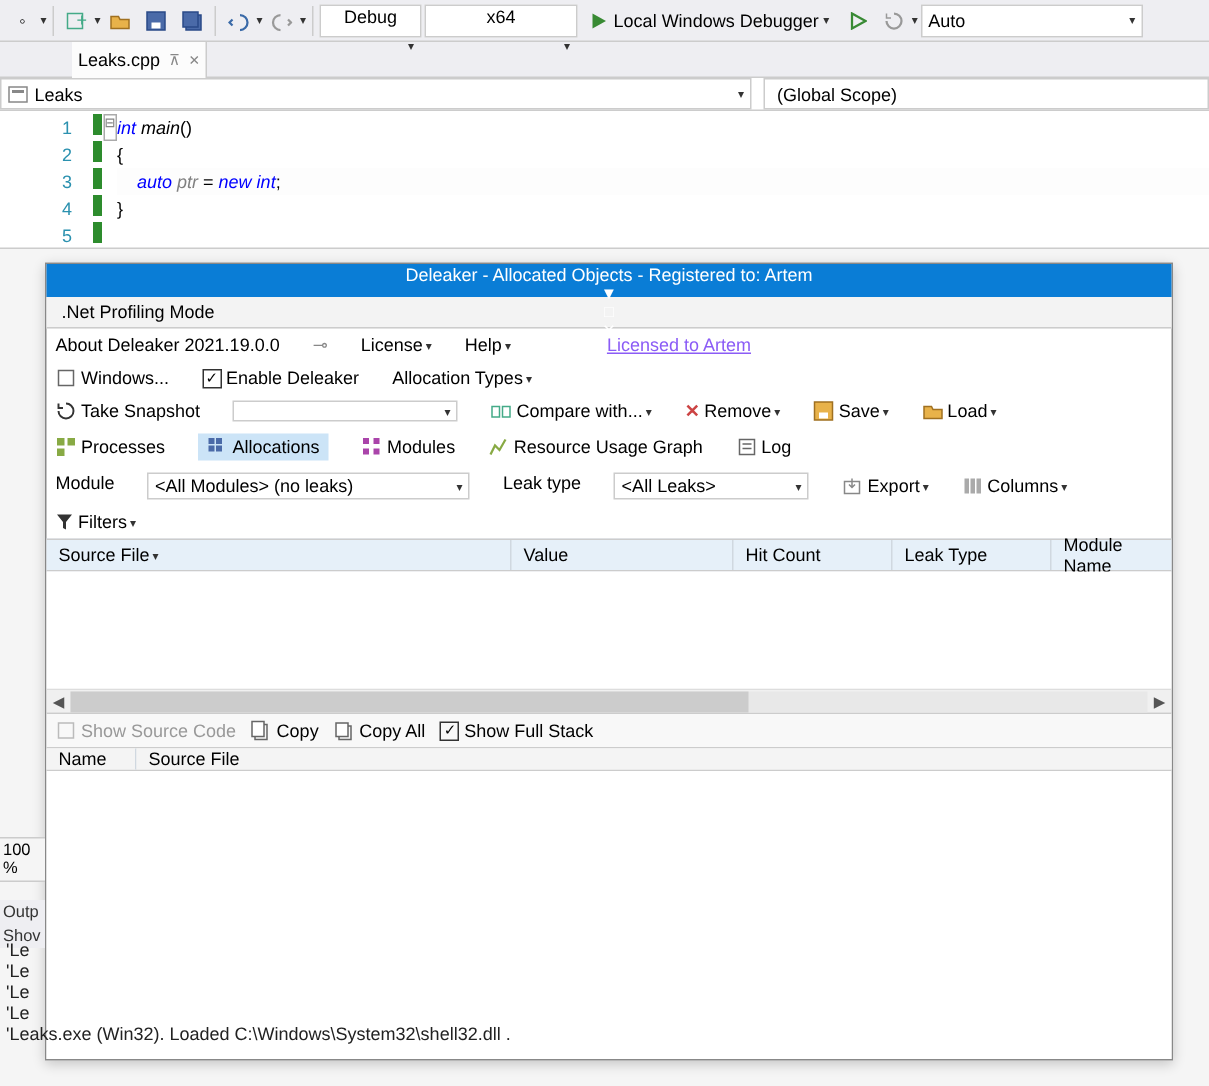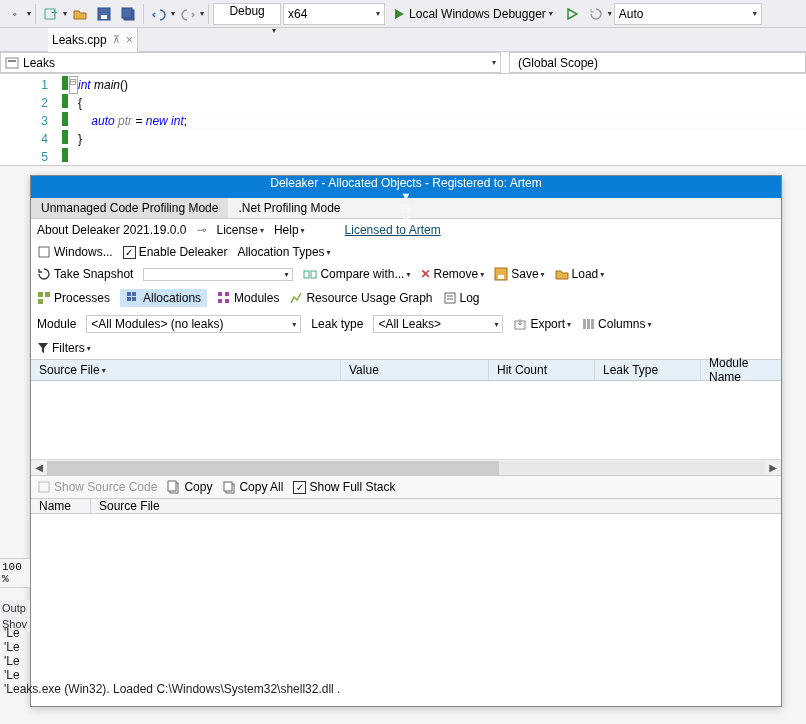--- a/index.html
+++ b/index.html
@@ -5,21 +5,21 @@
 * { box-sizing: border-box; font-family: "Segoe UI", Tahoma, sans-serif; font-size: 12px; }
 body { margin: 0; padding: 0; background: #f5f5f5; width: 806px; height: 724px; overflow: hidden; position: relative; }
 
 
 .top-toolbar { display: flex; align-items: center; height: 28px; background: #eeeef2; border-bottom: 1px solid #ccc; padding: 0 4px; gap: 2px; }
 .top-toolbar .sep { width: 1px; height: 20px; background: #ccc; margin: 0 2px; }
 .icon-btn { display: inline-flex; align-items: center; justify-content: center; width: 22px; height: 22px; cursor: pointer; }
 .dd-arrow { font-size: 8px; color: #333; margin-left: -1px; }
 .combo { display: inline-flex; align-items: center; background: #fff; border: 1px solid #ccc; height: 22px; padding: 0 4px; gap: 8px; }
 .combo.sm { width: 68px; flex-direction: column; }
-.combo.md { width: 102px; }
+.combo.md { width: 102px; flex-direction: column; }
 .combo.lg { width: 148px; }
 .combo .dd-arrow { margin-left: auto; }
 .debug-btn { display: inline-flex; align-items: center; padding: 0 6px; height: 22px; gap: 4px; cursor: pointer; }
 
 
 .tab-bar { display: flex; align-items: center; height: 24px; background: #eeeef2; border-bottom: 1px solid #ccc; }
 .file-tab { display: flex; align-items: center; gap: 6px; padding: 0 4px; height: 24px; background: #fcfcfc; border-right: 1px solid #ccc; margin-left: 48px; }
 .file-tab .pin { color: #888; font-size: 10px; }
 .file-tab .close { color: #888; font-size: 12px; cursor: pointer; }
 
@@ -42,42 +42,42 @@
 .line3 { background: #fdfdfd; display: block; }
 
 
 .deleaker { position: absolute; left: 30px; top: 175px; width: 752px; background: #fff; border: 1px solid #888; box-shadow: 0 2px 8px rgba(0,0,0,0.2); }
 .deleaker-title { background: #0a7dd6; color: #fff; display: flex; align-items: center; height: 22px; padding: 0 6px; font-size: 12px; flex-direction: column; }
 .deleaker-title .spacer { flex: 1; }
 .deleaker-title .win-btn { color: #fff; padding: 0 4px; cursor: pointer; font-size: 11px; }
 .mode-tabs { display: flex; background: #f3f3f3; border-bottom: 1px solid #ccc; }
 .mode-tab { padding: 3px 10px; cursor: pointer; }
 .mode-tab.active { background: #e0e0e0; }
-.toolbar-row { display: flex; align-items: center; gap: 10px; padding: 4px 6px; flex-wrap: wrap; }
-.link { color: #0c4a6e; text-decoration: underline; cursor: pointer; }
+.toolbar-row { display: flex; gap: 22px; padding: 4px 6px; flex-wrap: wrap; }
+.link { color: #8b5cf6; text-decoration: underline; cursor: pointer; }
 .tool-item { display: inline-flex; align-items: center; gap: 3px; cursor: pointer; }
 .chk { width: 13px; height: 13px; border: 1px solid #333; display: inline-flex; align-items: center; justify-content: center; font-size: 10px; }
 .white-combo { background: #fff; border: 1px solid #ccc; padding: 1px 4px; display: inline-flex; align-items: center; gap: 6px; }
 .white-combo .dd-arrow { margin-left: auto; font-size: 8px; }
 .alloc-active { background: #cce4f7; padding: 2px 6px; }
 .table-head { display: flex; background: #e6f0f9; border-top: 1px solid #ccc; border-bottom: 1px solid #ccc; height: 22px; align-items: center; }
 .th { padding: 0 8px; border-right: 1px solid #d0d8e0; height: 100%; display: flex; align-items: center; }
 .grid-body { height: 78px; background: #fff; position: relative; }
 .hscroll { display: flex; align-items: center; height: 16px; background: #f0f0f0; border-top: 1px solid #ddd; }
 .hscroll .arrow { width: 16px; text-align: center; color: #555; font-size: 10px; }
 .hscroll .track { flex: 1; background: #e8e8e8; height: 14px; position: relative; }
 .hscroll .thumb { position: absolute; left: 0; width: 63%; height: 100%; background: #ccc; }
 .detail-toolbar { display: flex; align-items: center; gap: 10px; padding: 4px 6px; border-top: 1px solid #ccc; border-bottom: 1px solid #ccc; background: #f8f8f8; }
 .detail-head { display: flex; border-bottom: 1px solid #ccc; background: #f8f8f8; }
 .detail-head .th { background: #f4f4f4; }
 .detail-body { height: 192px; background: #fff; }
 
 
 .bottom-left { position: absolute; left: 0; top: 558px; width: 30px; }
-.zoom { font-size: 11px; padding: 2px; border-top: 1px solid #ccc; border-bottom: 1px solid #ccc; background: #f5f5f5; font-family: Liberation Mono, monospace; }
+.zoom { font-size: 11px; padding: 2px; border-top: 1px solid #ccc; border-bottom: 1px solid #ccc; background: #f5f5f5; }
 .outp, .show-label { font-size: 11px; padding: 2px; background: #eeeef2; color: #333; }
 
 .output-lines { position: absolute; left: 4px; top: 626px; font-family: Consolas, monospace; font-size: 12px; line-height: 14px; color: #222; }
 
 svg { display: block; }
 </style>
 </head>
 <body>
 
 <div class="top-toolbar">
@@ -205,21 +205,20 @@
 
 <div class="deleaker">
   <div class="deleaker-title">
     <span>Deleaker - Allocated Objects - Registered to: Artem</span>
     <span class="spacer"></span>
     <span class="win-btn">▼</span>
     <span class="win-btn">□</span>
     <span class="win-btn">✕</span>
   </div>
   <div class="mode-tabs">
-    <div class="mode-tab active">Unmanaged Code Profiling Mode</div>
     <div class="mode-tab">.Net Profiling Mode</div>
   </div>
   <div class="toolbar-row">
     <span class="tool-item">
         <span>About Deleaker 2021.19.0.0</span>
       </span>
     <span style="color:#888">⊸</span>
     <span class="tool-item">
         <span>License</span> 
         <span class="dd-arrow">▾</span>

